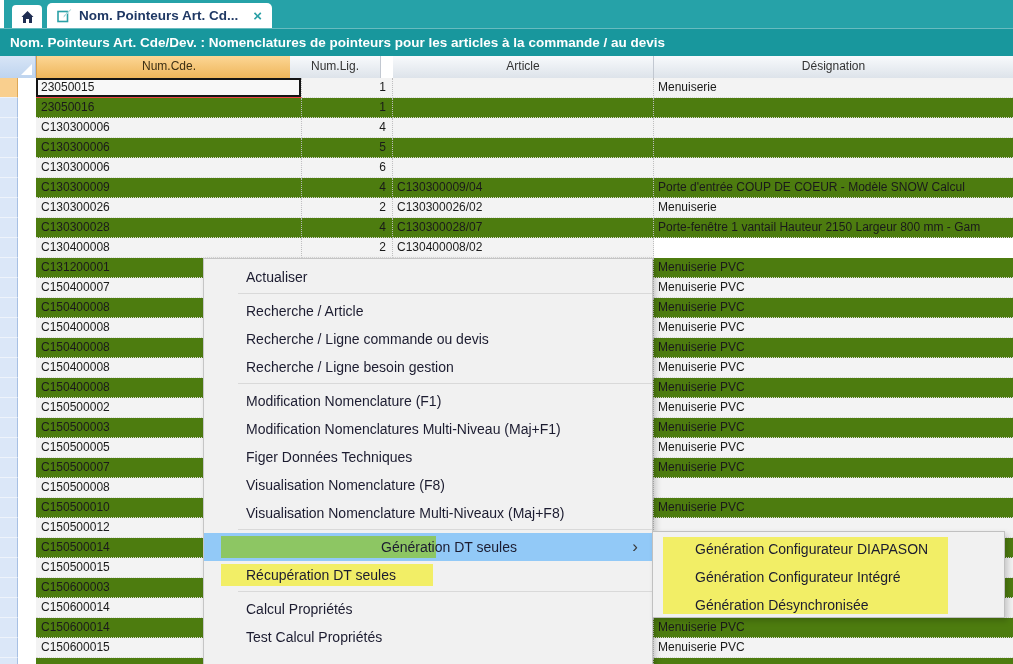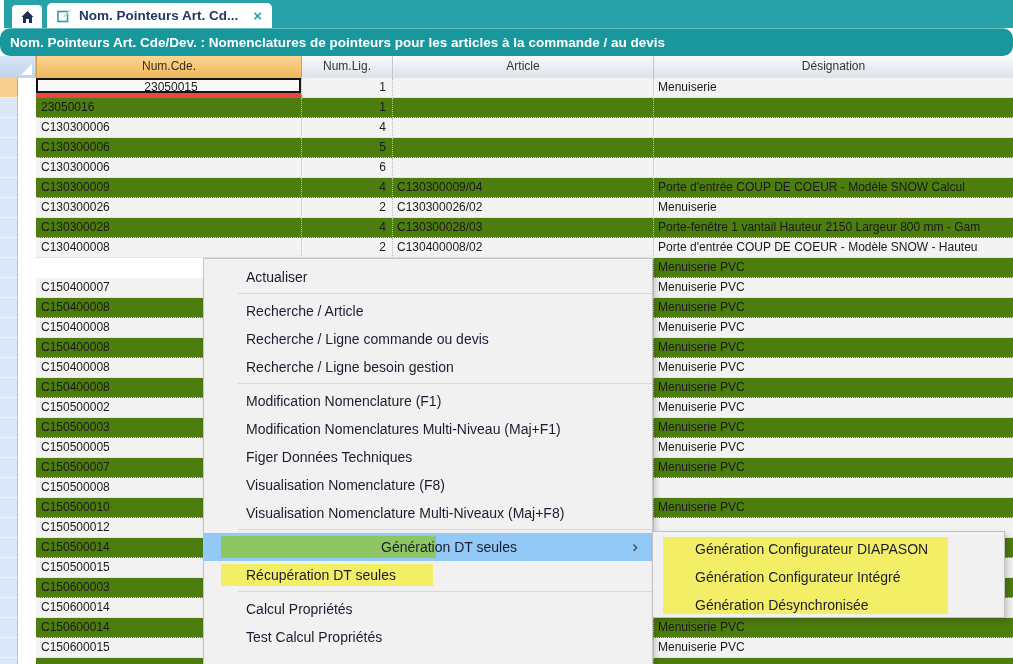--- a/index.html
+++ b/index.html
@@ -18,47 +18,47 @@
   .doc-tab{
     position:absolute;left:43px;top:3px;width:225px;height:25px;background:#ffffff;
     border-radius:5px 5px 0 0;display:flex;align-items:center;gap:7px;padding:0 10px;box-sizing:border-box;
   }
   .doc-tab .label{font-size:13.5px;font-weight:700;color:#1f3864;white-space:nowrap;overflow:hidden;}
   .doc-tab .close{margin-left:auto;color:#2aa0a6;font-weight:700;font-size:15px;line-height:15px;cursor:pointer;}
   
   .infobar{
     position:absolute;left:0;top:28px;width:1013px;height:28px;background:var(--teal-bar);
     color:#ffffff;font-size:13.5px;font-weight:700;line-height:27px;padding-left:10px;box-sizing:border-box;
-    border-top:1px solid rgba(255,255,255,.35);white-space:nowrap;overflow:hidden;border-radius:10px;
+    border-top:1px solid rgba(255,255,255,.35);white-space:nowrap;overflow:hidden;
   }
   
   .grid{position:absolute;left:0;top:56px;width:1013px;height:608px;background:#fff;border-radius:19px;}
   .ghead{position:absolute;left:0;top:0;height:22px;width:1013px;border-bottom:1px solid #aab1bb;}
   .h{position:absolute;top:0;height:22px;box-sizing:border-box;
      background:linear-gradient(#f8fafc,#dde3ea);
      border-right:1px solid #c2c8d1;font-size:12px;color:#333;text-align:center;line-height:21px;
      white-space:nowrap;overflow:hidden;cursor:pointer;}
   .h.corner{left:0;width:36px;background:linear-gradient(#d8e5f6,#bed4ef);border-right:1px solid #a7c0e4;}
   .h.corner .tri{position:absolute;right:3px;bottom:3px;width:0;height:0;
      border-left:11px solid transparent;border-bottom:11px solid #ffffff;}
   .h.cde{left:36px;width:266px;background:linear-gradient(#fcd694,#efb65b);border-left:1px solid #d89e49;border-right:1px solid #d89e49;color:#3c2f14;}
-  .h.lig{left:302px;width:91px;}
+  .h.lig{left:290px;width:91px;}
   .h.art{left:393px;width:261px;}
   .h.des{left:654px;width:359px;border-right:none;}
   .gbody{position:absolute;left:0;top:22px;width:1013px;height:586px;overflow:hidden;}
   .row{position:relative;height:20px;box-sizing:border-box;}
   .row .c{position:absolute;top:0;height:20px;box-sizing:border-box;font-size:12px;color:#1a1a1a;
      line-height:19px;white-space:nowrap;overflow:hidden;border-bottom:1px dotted #d6d6d6;cursor:default;}
   .row.odd  .c.data{background:#f3f3f3;}
   .row.even .c.data{background:#4d7c0f;}
   .c.sel{left:0;width:18px;background:#dbe7f8;border-right:1px solid #a7c0e4;border-bottom:1px solid #eef3fb;}
   .row.selected .c.sel{background:#f9cf8e;border-right:1px solid #dca757;}
   .c.gutter{left:18px;width:18px;background:#ffffff;border-bottom:1px solid #ffffff;}
   .c.cde{left:36px;width:266px;padding-left:5px;border-right:1px dotted #bdbdbd;}
-  .row.selected .c.cde{background:#f8f8f8;box-shadow:inset 0 0 0 2px #141414;border-bottom:5px solid #ef4444;text-align:center;}
+  .row.selected .c.cde{background:#f8f8f8;box-shadow:inset 0 0 0 2px #141414;border-bottom:1px solid #ef4444;}
   .c.lig{left:302px;width:91px;text-align:right;padding-right:6px;border-right:1px dotted #bdbdbd;}
   .c.art{left:393px;width:261px;padding-left:4px;border-right:1px dotted #bdbdbd;}
   .c.des{left:654px;width:359px;padding-left:4px;}
   
   .cmenu{
     position:absolute;left:203px;top:258px;width:450px;height:410px;box-sizing:border-box;
     background:var(--menu-bg);border:1px solid #c5c5c5;border-bottom:none;
     box-shadow:3px 3px 6px rgba(0,0,0,.18);padding-top:4px;z-index:10;
   }
   .mi{position:relative;height:28px;line-height:28px;padding-left:42px;font-size:14px;
@@ -169,34 +169,34 @@
         <div class="c cde data">C130300026</div>
         <div class="c lig data">2</div>
         <div class="c art data">C130300026/02</div>
         <div class="c des data">Menuiserie</div>
       </div>
       <div class="row even">
         <div class="c sel"></div>
         <div class="c gutter"></div>
         <div class="c cde data">C130300028</div>
         <div class="c lig data">4</div>
-        <div class="c art data">C130300028/03</div>
+        <div class="c art data">C130300028/07</div>
         <div class="c des data">Porte-fenêtre 1 vantail  Hauteur 2150 Largeur 800 mm - Gam</div>
       </div>
       <div class="row odd">
         <div class="c sel"></div>
         <div class="c gutter"></div>
         <div class="c cde data">C130400008</div>
         <div class="c lig data">2</div>
         <div class="c art data">C130400008/02</div>
-        <div class="c des data">Porte d'entrée COUP DE COEUR -  Modèle SNOW - Hauteu</div>
-      </div>
-      <div class="row even">
-        <div class="c sel"></div>
-        <div class="c gutter"></div>
+      </div>
+      <div class="row even">
+        <div class="c sel"></div>
+        <div class="c gutter"></div>
+        <div class="c cde data">C131200001</div>
         <div class="c lig data"></div>
         <div class="c art data"></div>
         <div class="c des data">Menuiserie PVC</div>
       </div>
       <div class="row odd">
         <div class="c sel"></div>
         <div class="c gutter"></div>
         <div class="c cde data">C150400007</div>
         <div class="c lig data"></div>
         <div class="c art data"></div>

